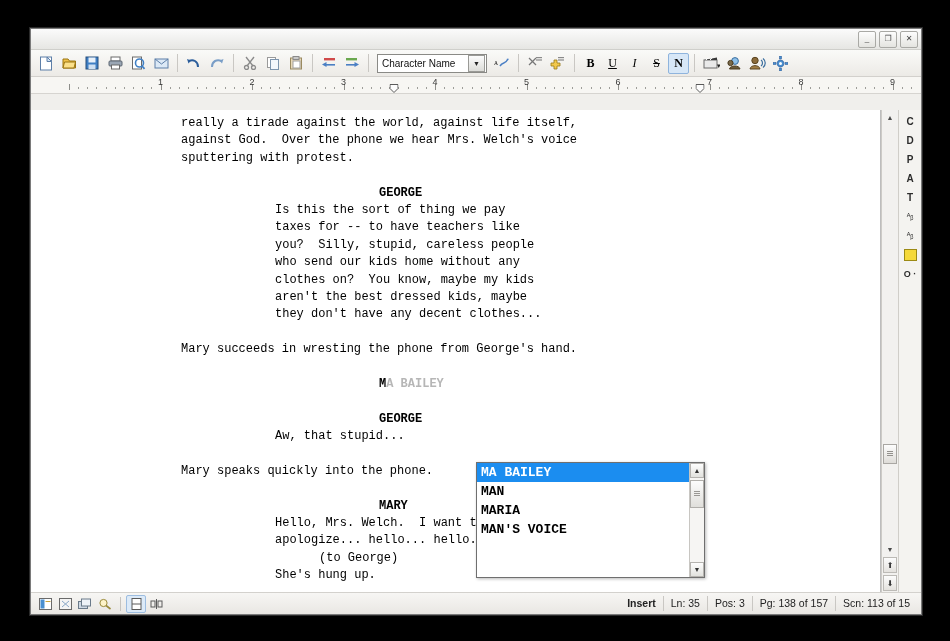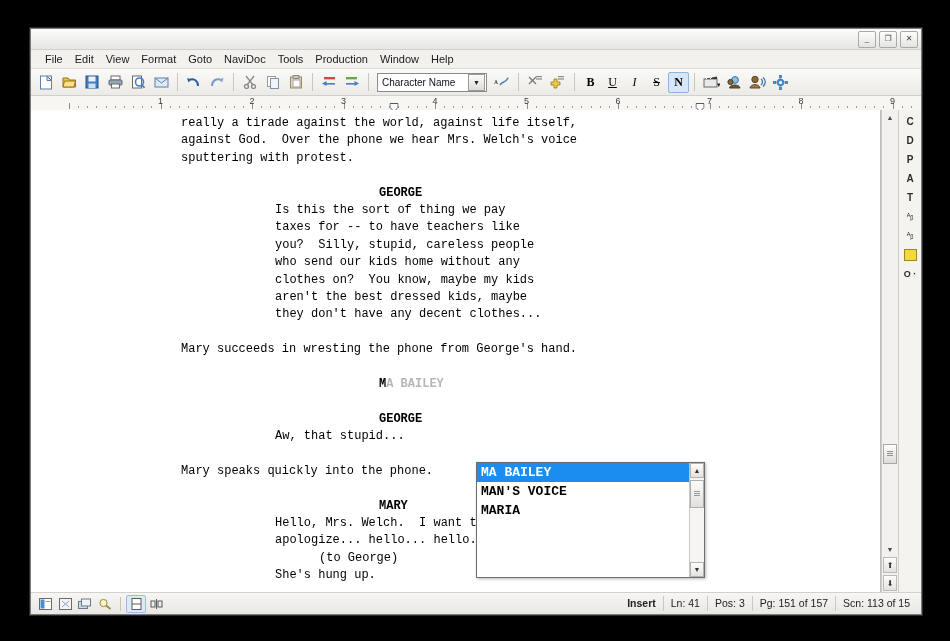--- a/index.html
+++ b/index.html
@@ -134,32 +134,20 @@
   <div class="window">
 
     <div class="titlebar">
       <div class="wbtns">
         <div class="wbtn">_</div>
         <div class="wbtn">❐</div>
         <div class="wbtn">✕</div>
       </div>
     </div>
 
-    <div class="menubar">
-      <div class="menu-item">File</div>
-      <div class="menu-item">Edit</div>
-      <div class="menu-item">View</div>
-      <div class="menu-item">Format</div>
-      <div class="menu-item">Goto</div>
-      <div class="menu-item">NaviDoc</div>
-      <div class="menu-item">Tools</div>
-      <div class="menu-item">Production</div>
-      <div class="menu-item">Window</div>
-      <div class="menu-item">Help</div>
-    </div>
 
     <div class="toolbar">
       <div class="tbtn">
         <svg width="14" height="15">
             <rect x="1.5" y="1" width="11" height="13" fill="#fff" stroke="#5d7fa8"></rect>
             <path d="M8 1 L12.5 5.5 L8 5.5 Z" fill="#d3e3f3" stroke="#5d7fa8"></path>
           </svg>
       </div>
       <div class="tbtn">
         <svg width="15" height="14">
@@ -448,22 +436,23 @@
     <div class="bodyarea">
 
       <div class="page-wrap">
         <div class="page">
           <div class="doc" id="doc-lines"><div class="ln action">really a tirade against the world, against life itself,</div><div class="ln action">against God.  Over the phone we hear Mrs. Welch's voice</div><div class="ln action">sputtering with protest.</div><div class="ln blank"></div><div class="ln cue">GEORGE</div><div class="ln dlg">Is this the sort of thing we pay</div><div class="ln dlg">taxes for -- to have teachers like</div><div class="ln dlg">you?  Silly, stupid, careless people</div><div class="ln dlg">who send our kids home without any</div><div class="ln dlg">clothes on?  You know, maybe my kids</div><div class="ln dlg">aren't the best dressed kids, maybe</div><div class="ln dlg">they don't have any decent clothes...</div><div class="ln blank"></div><div class="ln action">Mary succeeds in wresting the phone from George's hand.</div><div class="ln blank"></div><div class="ln cue"><span class="cue-typed">M</span><span class="cue-ghost">A BAILEY</span></div><div class="ln blank"></div><div class="ln cue">GEORGE</div><div class="ln dlg">Aw, that stupid...</div><div class="ln blank"></div><div class="ln action">Mary speaks quickly into the phone.</div><div class="ln blank"></div><div class="ln cue">MARY</div><div class="ln dlg">Hello, Mrs. Welch.  I want to</div><div class="ln dlg">apologize... hello... hello...</div><div class="ln paren">(to George)</div><div class="ln dlg">She's hung up.</div><div class="ln blank"></div></div>
         </div>
 
         <div class="ac">
           <div class="ac-list" id="ac-list">
               <div class="ac-item sel">MA BAILEY</div>
+              <div class="ac-item">MAN</div>
+              <div class="ac-item">MARIA</div>
               <div class="ac-item">MAN'S VOICE</div>
-              <div class="ac-item">MARIA</div>
             </div>
           <div class="ac-sb">
             <div class="ac-arrow">▲</div>
             <div class="ac-track">
               <div class="ac-thumb">
                 <div class="ac-grip"></div>
               </div>
             </div>
             <div class="ac-arrow">▼</div>
           </div>
@@ -533,21 +522,21 @@
       <div class="sb-icon">
         <svg width="13" height="12">
             <line x1="6.5" y1="1" x2="6.5" y2="11" stroke="#5a5a5a"></line>
             <rect x="1" y="3" width="4" height="6" fill="none" stroke="#5a5a5a"></rect>
             <rect x="8" y="3" width="4" height="6" fill="none" stroke="#5a5a5a"></rect>
           </svg>
       </div>
 
       <div class="sb-right">
         <div class="sb-cell">Insert</div>
-        <div class="sb-cell">Ln: 41</div>
+        <div class="sb-cell">Ln: 35</div>
         <div class="sb-cell">Pos: 3</div>
-        <div class="sb-cell">Pg: 151 of 157</div>
+        <div class="sb-cell">Pg: 138 of 157</div>
         <div class="sb-cell">Scn: 113  of 15</div>
       </div>
     </div>
 
   </div>
 </div>
 
 </body></html>

